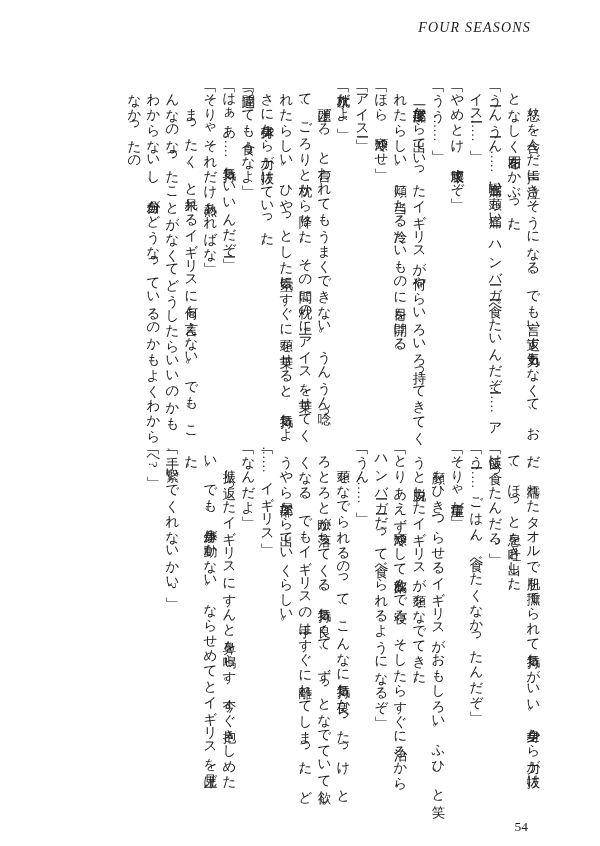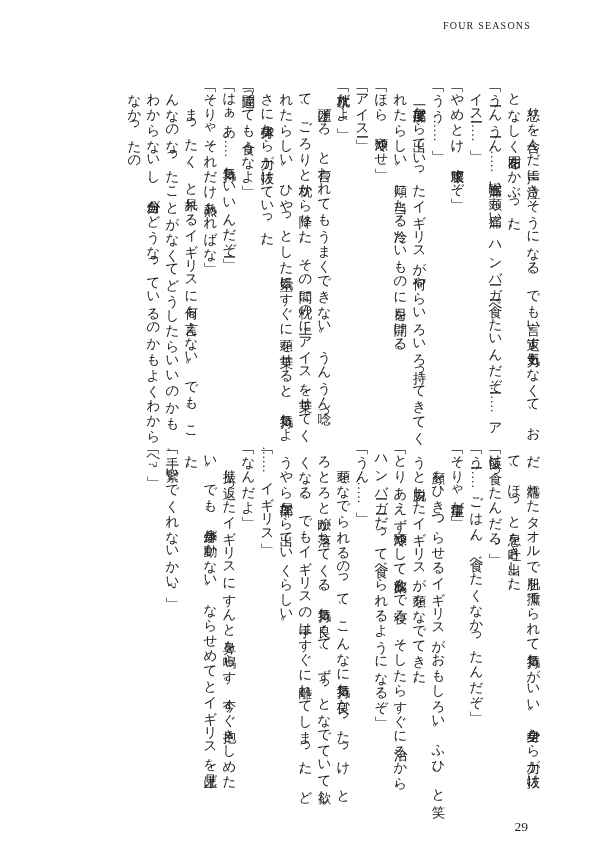--- a/index.html
+++ b/index.html
@@ -13,24 +13,25 @@
     height: 846px;
     background: #ffffff;
     font-family: "Liberation Serif", "DejaVu Serif", serif;
     color: #1c1c1c;
     overflow: hidden;
   }
   .running-header {
     position: absolute;
     top: 20px;
     right: 69px;
-    font-size: 10px;
+    font-size: 14px;
     letter-spacing: 1.2px;
     color: #1c1c1c;
     white-space: nowrap;
+    font-style: italic;
   }
   .text-block {
     position: absolute;
     right: 57px;
     writing-mode: vertical-rl;
     text-orientation: mixed;
     height: 353px;
     font-size: 13.5px;
     line-height: 19px;
     letter-spacing: 0;
@@ -83,14 +84,14 @@
       <p class="para">「とりあえず頭冷やして薬飲んで寝ろ。そしたらすぐに治るから。ハンバーガーだって食べられるようになるぞ」</p>
       <p class="para">「うん……」</p>
       <p class="para indent">頭をなでられるのって、こんなに気持ち良かったっけ。とろとろと瞼が落ちてくる。気持ち良くて、ずっとなでていて欲しくなる。でもイギリスの手はすぐに離れてしまった。どうやら部屋から出ていくらしい。</p>
       <p class="para">「……イギリス」</p>
       <p class="para">「なんだよ」</p>
       <p class="para indent">振り返ったイギリスにすんと鼻を鳴らす。今すぐ抱きしめたい。でも、身体が動かない。ならせめてとイギリスを見上げた。</p>
       <p class="para">「手、繋いでくれないかい?」</p>
       <p class="para">「へ?」</p>
     </div>
 
-  <div class="page-number">29</div>
+  <div class="page-number">54</div>
 </div>
 
 </body></html>

